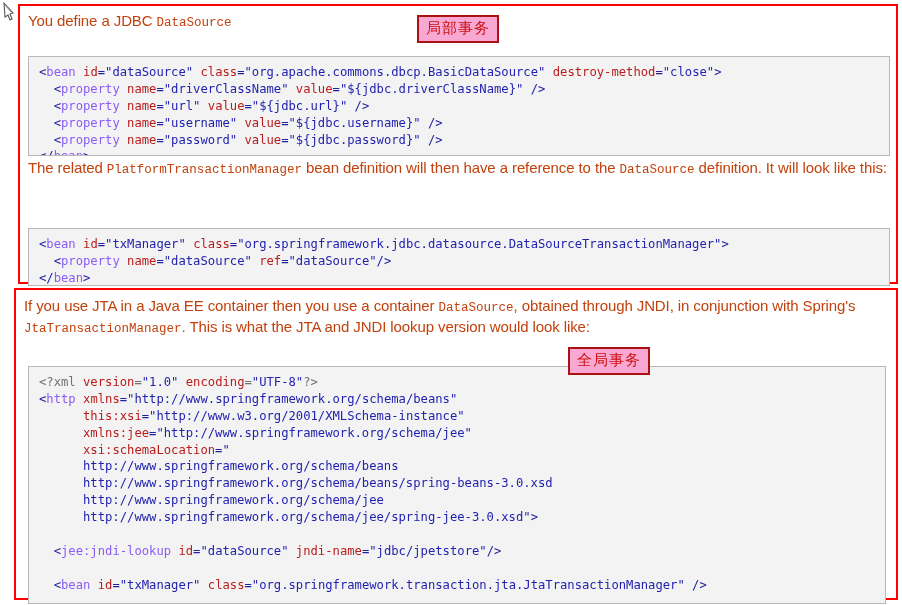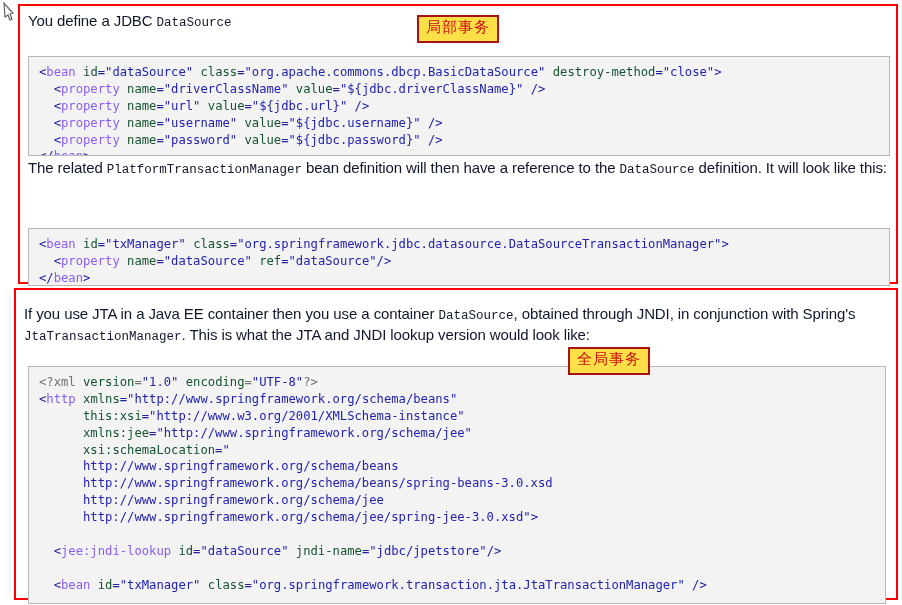--- a/index.html
+++ b/index.html
@@ -56,21 +56,21 @@
     left: 0; top: 0; right: 0; bottom: 0;
     padding: 6px 8px 0 8px;
     box-sizing: border-box;
   }
 
   
   .prose {
     font-family: "Liberation Sans", sans-serif;
     font-size: 15px;
     line-height: 1.38;
-    color: #0f172a;
+    color: #c2410c;
     margin: 0 0 0 0;
     letter-spacing: -0.1px;
   }
   .prose .mono {
     font-family: "Liberation Mono", monospace;
     font-size: 12.5px;
     letter-spacing: 0;
   }
 
   
@@ -102,51 +102,51 @@
   }
   .codeblock.cb3 {
     position: absolute;
     left: 12px;
     top: 64px;
     width: 858px;
     height: 238px;
   }
 
   .tag   { color: #8b5cf6; }
-  .attr  { color: #14532d; margin-top: 44px; }
+  .attr  { color: #b91c1c; margin-top: 44px; }
   .val   { color: #2222b0; }
   .pi    { color: #707070; }
 
   
   .line-intro1 {
     position: absolute;
     left: 8px;
     top: 5px;
     width: 600px;
   }
   .line-mid {
     position: absolute;
     left: 8px;
     top: 152px;
     width: 866px;
   }
   .line-intro2 {
     position: absolute;
     left: 8px;
-    top: 14px;
+    top: 6px;
     width: 870px;
   }
 
   
   .callout {
     position: absolute;
     border: 2px solid #aa1111;
-    background: #fde047;
+    background: #f9a8d4;
     color: #cc1111;
-    font-family: Liberation Mono, monospace;
+    font-family: Liberation Serif, serif;
     font-size: 15px;
     line-height: 1;
     padding: 4px 7px 5px 7px;
     letter-spacing: 1px;
     white-space: nowrap;
     box-sizing: border-box;
   }
   .callout-local {
     left: 417px;
     top: 15px;

